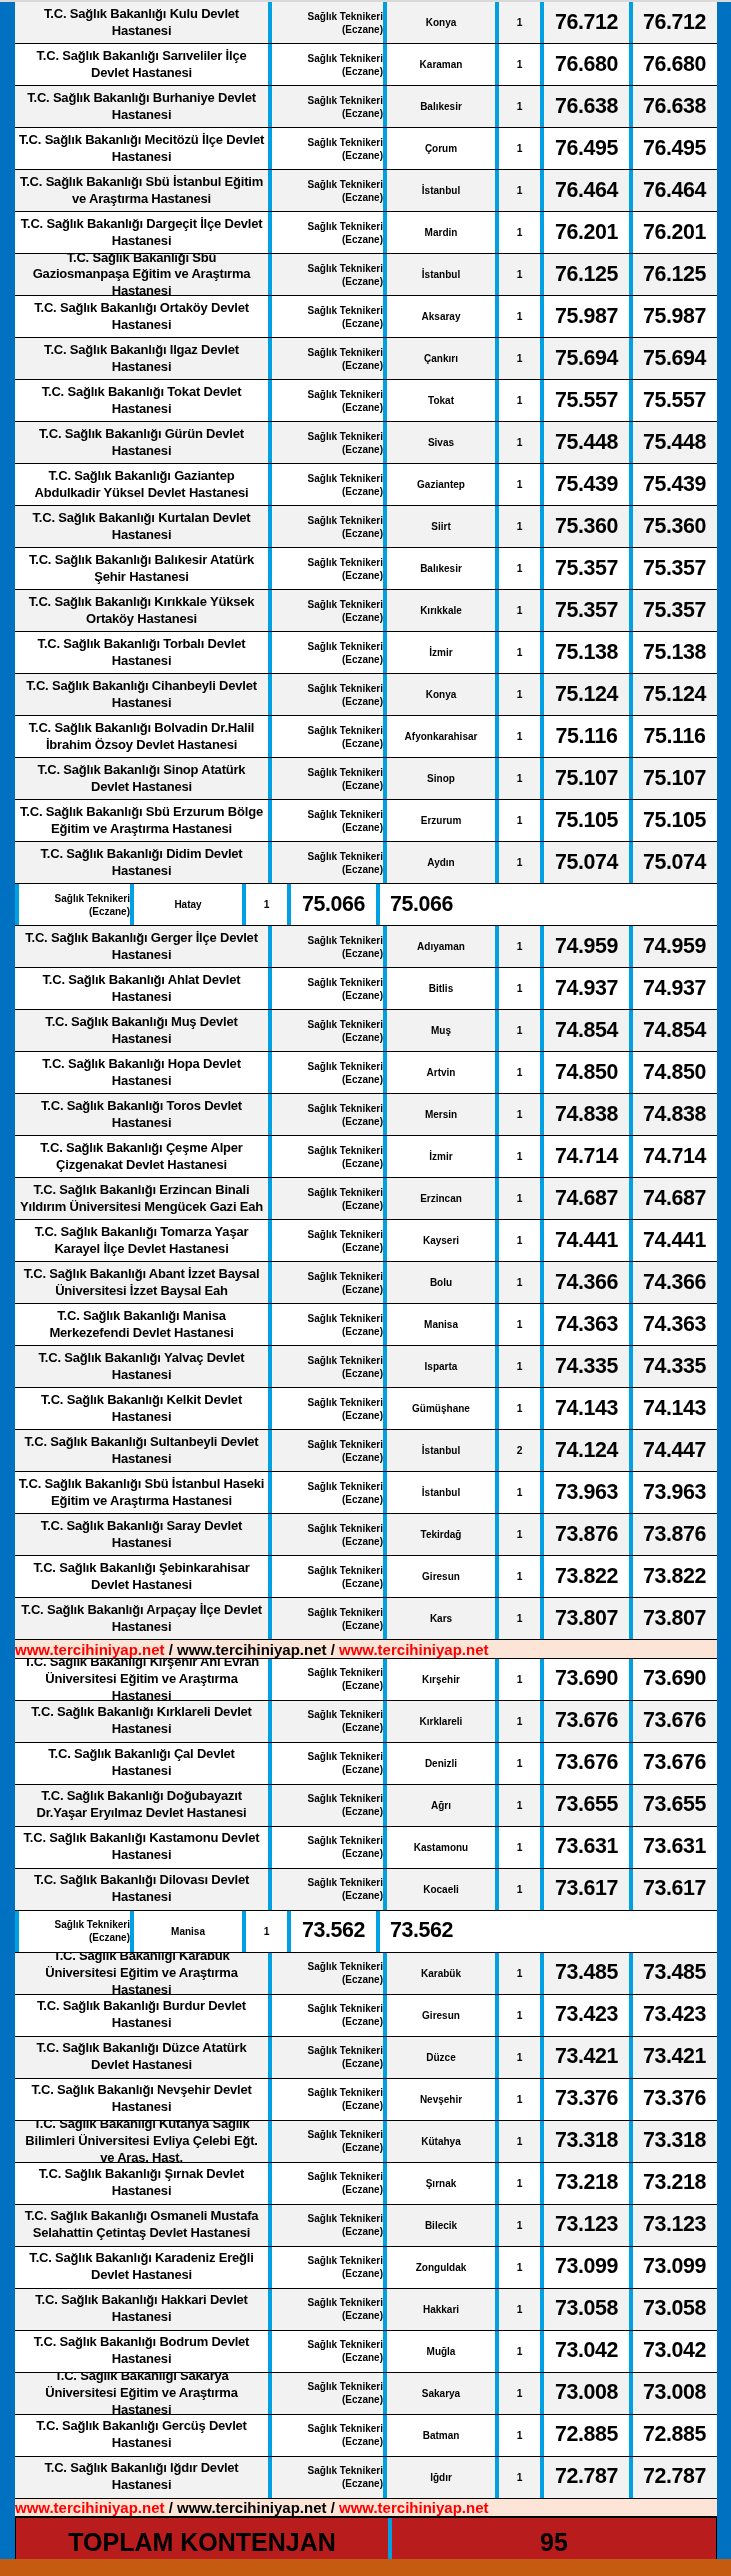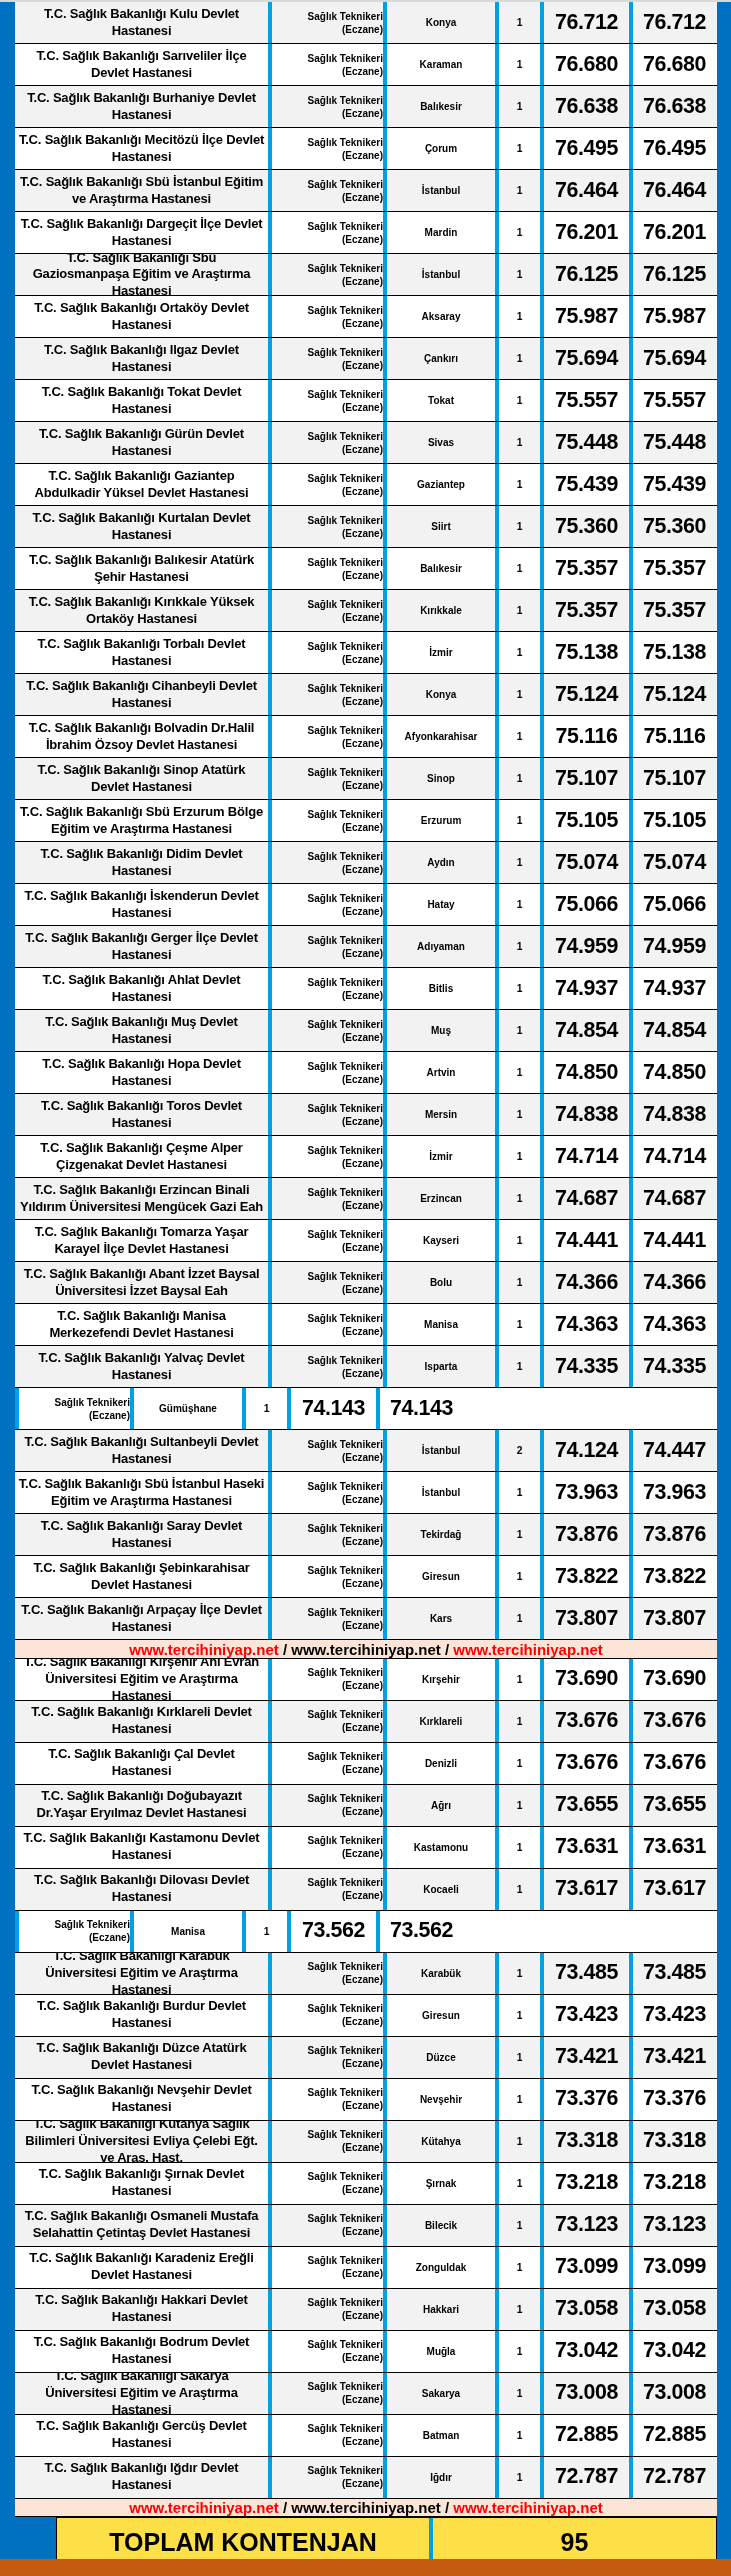--- a/index.html
+++ b/index.html
@@ -13,24 +13,24 @@
   .row.plain { background:#FFFFFF; }
   .cell { display:flex; align-items:center; justify-content:center; text-align:center;
           font-weight:bold; color:#000; box-sizing:border-box; line-height:1.3; overflow:hidden; }
   .c-name { width:253px; font-size:13px; padding:0 3.2px; letter-spacing:-0.2px; }
   .c-job { width:119px; font-size:10px; border-left:4px solid #00A0E3; border-right:4px solid #00A0E3;text-align:right; }
   .c-city { width:108px; font-size:10px; }
   .c-count { width:49px; font-size:10.3px; border-left:4px solid #00A0E3; border-right:4px solid #00A0E3; }
   .c-s1 { width:89px; font-size:21.4px; letter-spacing:-0.4px; border-right:4px solid #00A0E3; }
   .c-s2 { width:83px; font-size:21.4px; letter-spacing:-0.4px; }
   .watermark { height:17.4px; background:#FCE4D6; border-bottom:1.2px solid #000; display:flex;
-               align-items:center; justify-content:center; font-weight:bold; font-size:15px; }
+               align-items:center; justify-content:flex-start; font-weight:bold; font-size:15px; }
   .wm-red { color:#FF0000; }
   .wm-black { color:#000; }
-  .total { display:flex; height:50px; background:#fde047; border:1.6px solid #000; box-sizing:border-box;margin-left:41px; }
+  .total { display:flex; height:50px; background:#b91c1c; border:1.6px solid #000; box-sizing:border-box; }
   .total .lbl { width:372px; display:flex; align-items:center; justify-content:center;
                 font-weight:bold; font-size:25px; border-right:4px solid #00A0E3; }
   .total .val { flex:1; display:flex; align-items:center; justify-content:center;
                 font-weight:bold; font-size:25px; }
 </style>
 </head>
 <body>
 
 <div class="topstrip"></div>
 
@@ -198,21 +198,20 @@
   </div>
       <div class="row alt">
     <div class="cell c-name">T.C. Sağlık Bakanlığı Didim Devlet Hastanesi</div>
     <div class="cell c-job">Sağlık Teknikeri (Eczane)</div>
     <div class="cell c-city">Aydın</div>
     <div class="cell c-count">1</div>
     <div class="cell c-s1">75.074</div>
     <div class="cell c-s2">75.074</div>
   </div>
       <div class="row plain">
-    <div class="cell c-name">T.C. Sağlık Bakanlığı İskenderun Devlet Hastanesi</div>
     <div class="cell c-job">Sağlık Teknikeri (Eczane)</div>
     <div class="cell c-city">Hatay</div>
     <div class="cell c-count">1</div>
     <div class="cell c-s1">75.066</div>
     <div class="cell c-s2">75.066</div>
   </div>
       <div class="row alt">
     <div class="cell c-name">T.C. Sağlık Bakanlığı Gerger İlçe Devlet Hastanesi</div>
     <div class="cell c-job">Sağlık Teknikeri (Eczane)</div>
     <div class="cell c-city">Adıyaman</div>
@@ -294,20 +293,21 @@
   </div>
       <div class="row alt">
     <div class="cell c-name">T.C. Sağlık Bakanlığı Yalvaç Devlet Hastanesi</div>
     <div class="cell c-job">Sağlık Teknikeri (Eczane)</div>
     <div class="cell c-city">Isparta</div>
     <div class="cell c-count">1</div>
     <div class="cell c-s1">74.335</div>
     <div class="cell c-s2">74.335</div>
   </div>
       <div class="row plain">
+    <div class="cell c-name">T.C. Sağlık Bakanlığı Kelkit Devlet Hastanesi</div>
     <div class="cell c-job">Sağlık Teknikeri (Eczane)</div>
     <div class="cell c-city">Gümüşhane</div>
     <div class="cell c-count">1</div>
     <div class="cell c-s1">74.143</div>
     <div class="cell c-s2">74.143</div>
   </div>
       <div class="row alt">
     <div class="cell c-name">T.C. Sağlık Bakanlığı Sultanbeyli Devlet Hastanesi</div>
     <div class="cell c-job">Sağlık Teknikeri (Eczane)</div>
     <div class="cell c-city">İstanbul</div>

